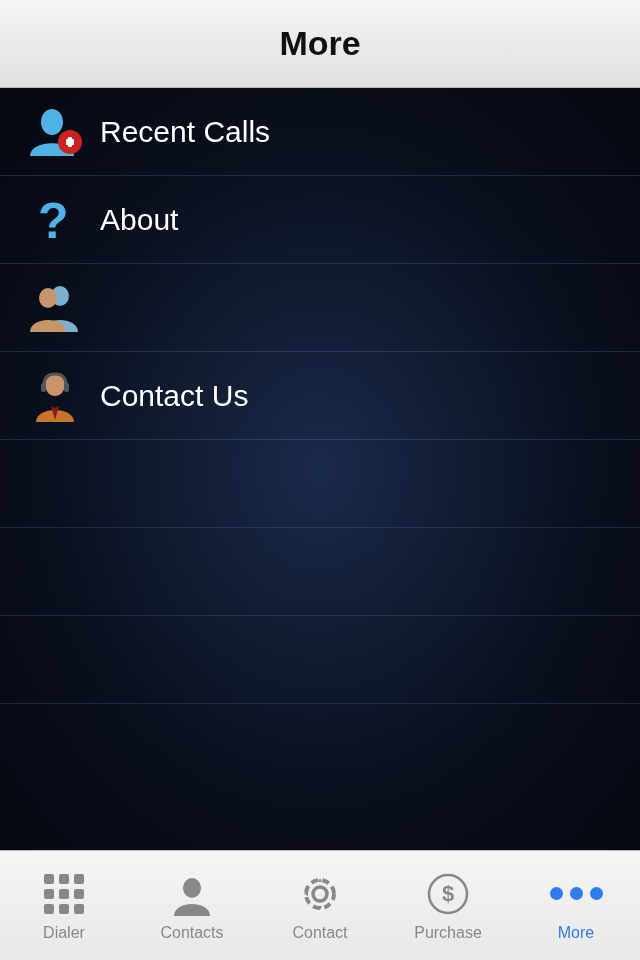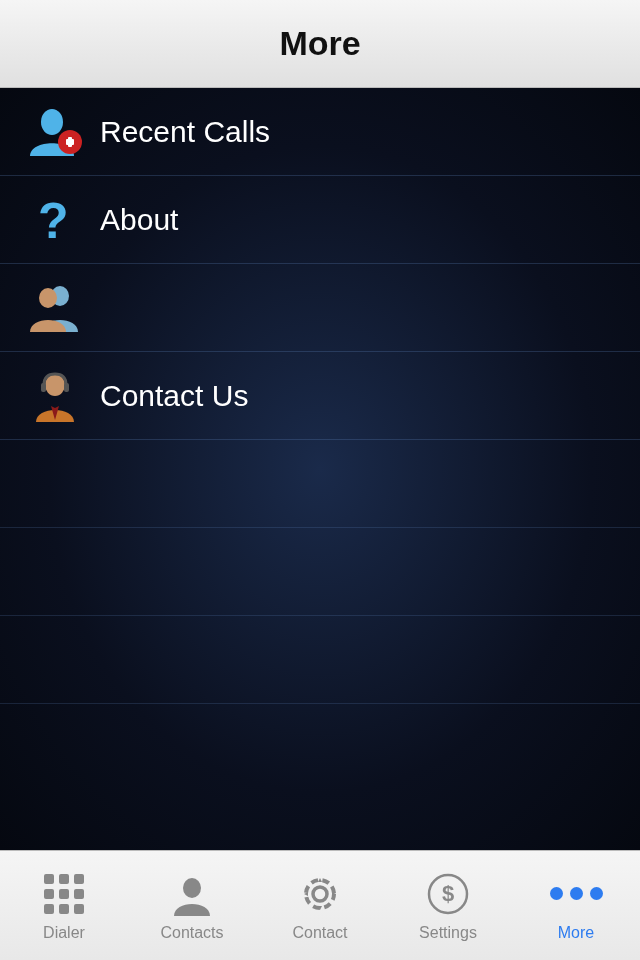--- a/index.html
+++ b/index.html
@@ -264,21 +264,21 @@
     <span class="tab-label">Contact</span>
   </div>
 
   <div class="tab-item">
     <div class="tab-icon-wrap">
       <svg class="purchase-svg" viewBox="0 0 44 44">
         <circle cx="22" cy="22" r="19" fill="none" stroke="#888" stroke-width="2.5"></circle>
         <text x="22" y="29" text-anchor="middle" font-size="22" fill="#888" font-family="Arial" font-weight="bold">$</text>
       </svg>
     </div>
-    <span class="tab-label">Settings</span>
+    <span class="tab-label">Purchase</span>
   </div>
 
   <div class="tab-item">
     <div class="tab-icon-wrap">
       <div class="more-dots">
         <div class="more-dot"></div>
         <div class="more-dot"></div>
         <div class="more-dot"></div>
       </div>
     </div>

